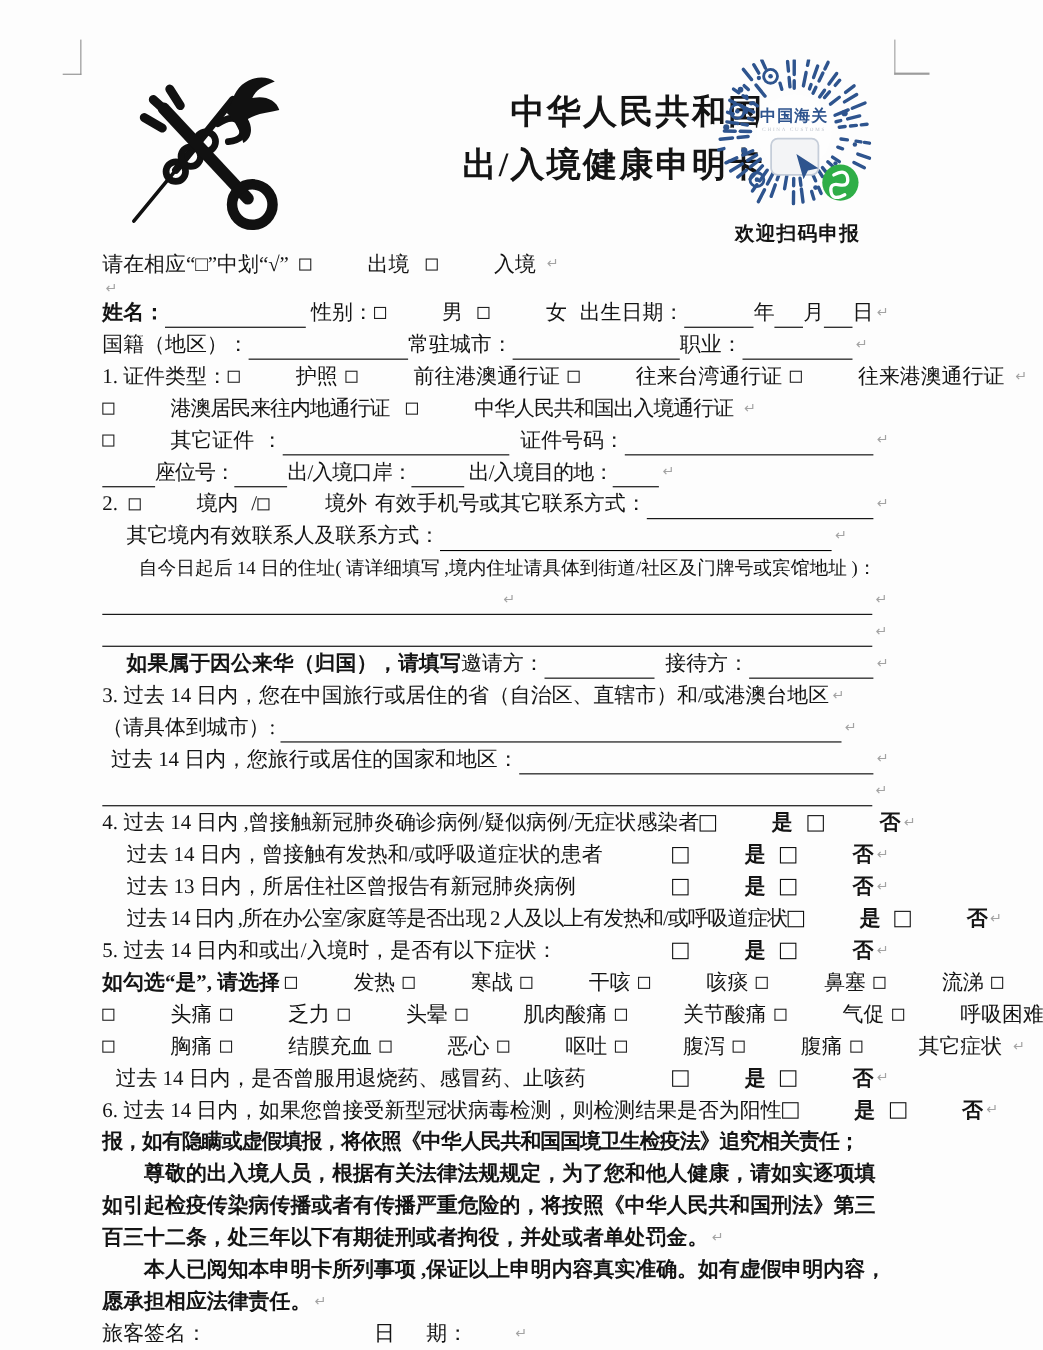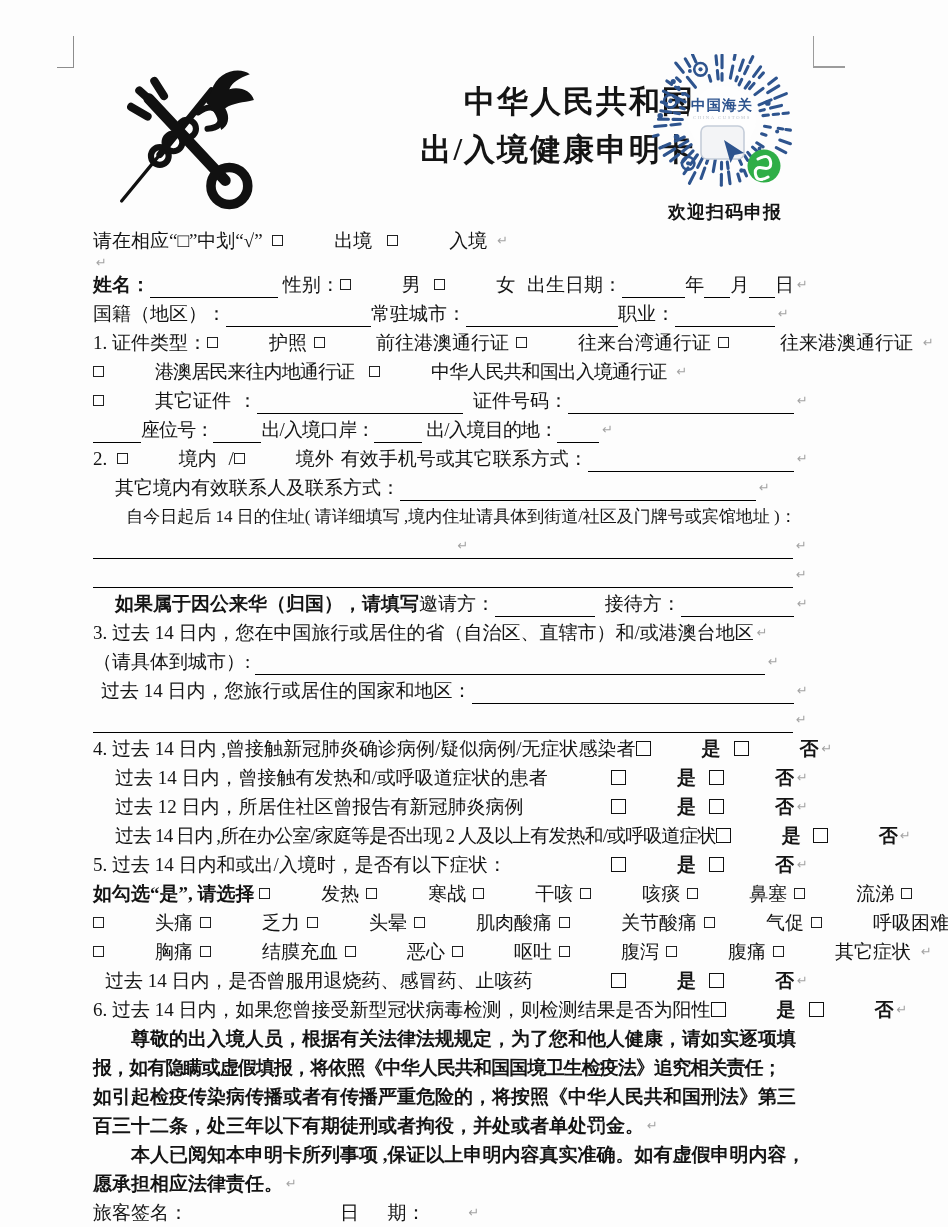--- a/index.html
+++ b/index.html
@@ -206,28 +206,28 @@
     <div class="line fs17" style="padding-left: 22px; flex-direction: column;"><span class="seg">自今日起后 14 日的住址( 请详细填写 ,境内住址请具体到街道/社区及门牌号或宾馆地址 )：</span><span class="ret">↵</span></div>
     <div class="line"><span class="blank" style="width: 700px;"></span><span class="ret">↵</span></div>
     <div class="line"><span class="blank" style="width: 700px;"></span><span class="ret">↵</span></div>
     <div class="line" style="padding-left: 22px;"><span class="seg bold">如果属于因公来华（归国），请填写</span><span class="seg">邀请方：</span><span class="blank" style="width: 108px;"></span><span class="seg">  接待方：</span><span class="blank" style="width: 122px;"></span><span class="ret">↵</span></div>
     <div class="line"><span class="seg">3. 过去 14 日内，您在中国旅行或居住的省（自治区、直辖市）和/或港澳台地区</span><span class="ret">↵</span></div>
     <div class="line"><span class="seg">（请具体到城市）: </span><span class="blank" style="width: 510px;"></span><span class="ret">↵</span></div>
     <div class="line" style="padding-left: 8px;"><span class="seg">过去 14 日内，您旅行或居住的国家和地区：</span><span class="blank" style="width: 328px;"></span><span class="ret">↵</span></div>
     <div class="line"><span class="blank" style="width: 700px;"></span><span class="ret">↵</span></div>
     <div class="line"><span class="seg">4. 过去 14 日内 ,曾接触新冠肺炎确诊病例/疑似病例/无症状感染者</span><span class="yn"><span class="cb"><span class="box"></span><span class="cb-label">是</span></span><span class="cb"><span class="box"></span><span class="cb-label">否</span></span></span><span class="ret">↵</span></div>
     <div class="line" style="padding-left: 22px;"><span class="seg">过去 14 日内，曾接触有发热和/或呼吸道症状的患者</span><span class="yn"><span class="cb"><span class="box"></span><span class="cb-label">是</span></span><span class="cb"><span class="box"></span><span class="cb-label">否</span></span></span><span class="ret">↵</span></div>
-    <div class="line" style="padding-left: 22px;"><span class="seg">过去 12 日内，所居住社区曾报告有新冠肺炎病例</span><span class="yn"><span class="cb"><span class="box"></span><span class="cb-label">是</span></span><span class="cb"><span class="box"></span><span class="cb-label">否</span></span></span><span class="ret">↵</span></div>
+    <div class="line" style="padding-left: 22px;"><span class="seg">过去 13 日内，所居住社区曾报告有新冠肺炎病例</span><span class="yn"><span class="cb"><span class="box"></span><span class="cb-label">是</span></span><span class="cb"><span class="box"></span><span class="cb-label">否</span></span></span><span class="ret">↵</span></div>
     <div class="line tight" style="padding-left: 22px;"><span class="seg">过去 14 日内 ,所在办公室/家庭等是否出现 2 人及以上有发热和/或呼吸道症状</span><span class="yn"><span class="cb"><span class="box"></span><span class="cb-label">是</span></span><span class="cb"><span class="box"></span><span class="cb-label">否</span></span></span><span class="ret">↵</span></div>
     <div class="line"><span class="seg">5. 过去 14 日内和或出/入境时，是否有以下症状：</span><span class="yn"><span class="cb"><span class="box"></span><span class="cb-label">是</span></span><span class="cb"><span class="box"></span><span class="cb-label">否</span></span></span><span class="ret">↵</span></div>
     <div class="line"><span class="seg bold">如勾选“是”, 请选择 </span><span class="cb"><span class="box"></span><span class="cb-label">发热</span></span><span class="cb"><span class="box"></span><span class="cb-label">寒战</span></span><span class="cb"><span class="box"></span><span class="cb-label">干咳</span></span><span class="cb"><span class="box"></span><span class="cb-label">咳痰</span></span><span class="cb"><span class="box"></span><span class="cb-label">鼻塞</span></span><span class="cb"><span class="box"></span><span class="cb-label">流涕</span></span><span class="cb"><span class="box"></span><span class="cb-label">咽痛</span></span><span class="ret">↵</span></div>
     <div class="line"><span class="cb"><span class="box"></span><span class="cb-label">头痛</span></span><span class="cb"><span class="box"></span><span class="cb-label">乏力</span></span><span class="cb"><span class="box"></span><span class="cb-label">头晕</span></span><span class="cb"><span class="box"></span><span class="cb-label">肌肉酸痛</span></span><span class="cb"><span class="box"></span><span class="cb-label">关节酸痛</span></span><span class="cb"><span class="box"></span><span class="cb-label">气促</span></span><span class="gap" style="width: 5px;"></span><span class="cb"><span class="box"></span><span class="cb-label">呼吸困难</span></span><span class="cb"><span class="box"></span><span class="cb-label">胸闷</span></span><span class="ret">↵</span></div>
     <div class="line"><span class="cb"><span class="box"></span><span class="cb-label">胸痛</span></span><span class="cb"><span class="box"></span><span class="cb-label">结膜充血</span></span><span class="cb"><span class="box"></span><span class="cb-label">恶心</span></span><span class="cb"><span class="box"></span><span class="cb-label">呕吐</span></span><span class="cb"><span class="box"></span><span class="cb-label">腹泻</span></span><span class="cb"><span class="box"></span><span class="cb-label">腹痛</span></span><span class="cb"><span class="box"></span><span class="cb-label">其它症状</span></span><span class="blank" style="width: 105px;"></span><span class="ret">↵</span></div>
     <div class="line" style="padding-left: 12px;"><span class="seg">过去 14 日内，是否曾服用退烧药、感冒药、止咳药</span><span class="yn"><span class="cb"><span class="box"></span><span class="cb-label">是</span></span><span class="cb"><span class="box"></span><span class="cb-label">否</span></span></span><span class="ret">↵</span></div>
     <div class="line"><span class="seg">6. 过去 14 日内，如果您曾接受新型冠状病毒检测，则检测结果是否为阳性</span><span class="yn"><span class="cb"><span class="box"></span><span class="cb-label">是</span></span><span class="cb"><span class="box"></span><span class="cb-label">否</span></span></span><span class="ret">↵</span></div>
+    <div class="line tight"><span class="seg bold">报，如有隐瞒或虚假填报，将依照《中华人民共和国国境卫生检疫法》追究相关责任；</span></div>
     <div class="line" style="padding-left: 38px;"><span class="seg bold">尊敬的出入境人员，根据有关法律法规规定，为了您和他人健康，请如实逐项填</span></div>
-    <div class="line tight"><span class="seg bold">报，如有隐瞒或虚假填报，将依照《中华人民共和国国境卫生检疫法》追究相关责任；</span></div>
     <div class="line"><span class="seg bold">如引起检疫传染病传播或者有传播严重危险的，将按照《中华人民共和国刑法》第三</span></div>
     <div class="line"><span class="seg bold">百三十二条，处三年以下有期徒刑或者拘役，并处或者单处罚金。</span><span class="ret">↵</span></div>
     <div class="line" style="padding-left: 38px;"><span class="seg bold">本人已阅知本申明卡所列事项 ,保证以上申明内容真实准确。如有虚假申明内容，</span></div>
     <div class="line"><span class="seg bold">愿承担相应法律责任。</span><span class="ret">↵</span></div>
     <div class="line"><span class="seg">旅客签名：</span><span class="gap" style="width: 152px;"></span><span class="seg">日      期：</span><span class="gap" style="width: 40px;"></span><span class="ret">↵</span></div>
   </div>
 
 </body></html>

